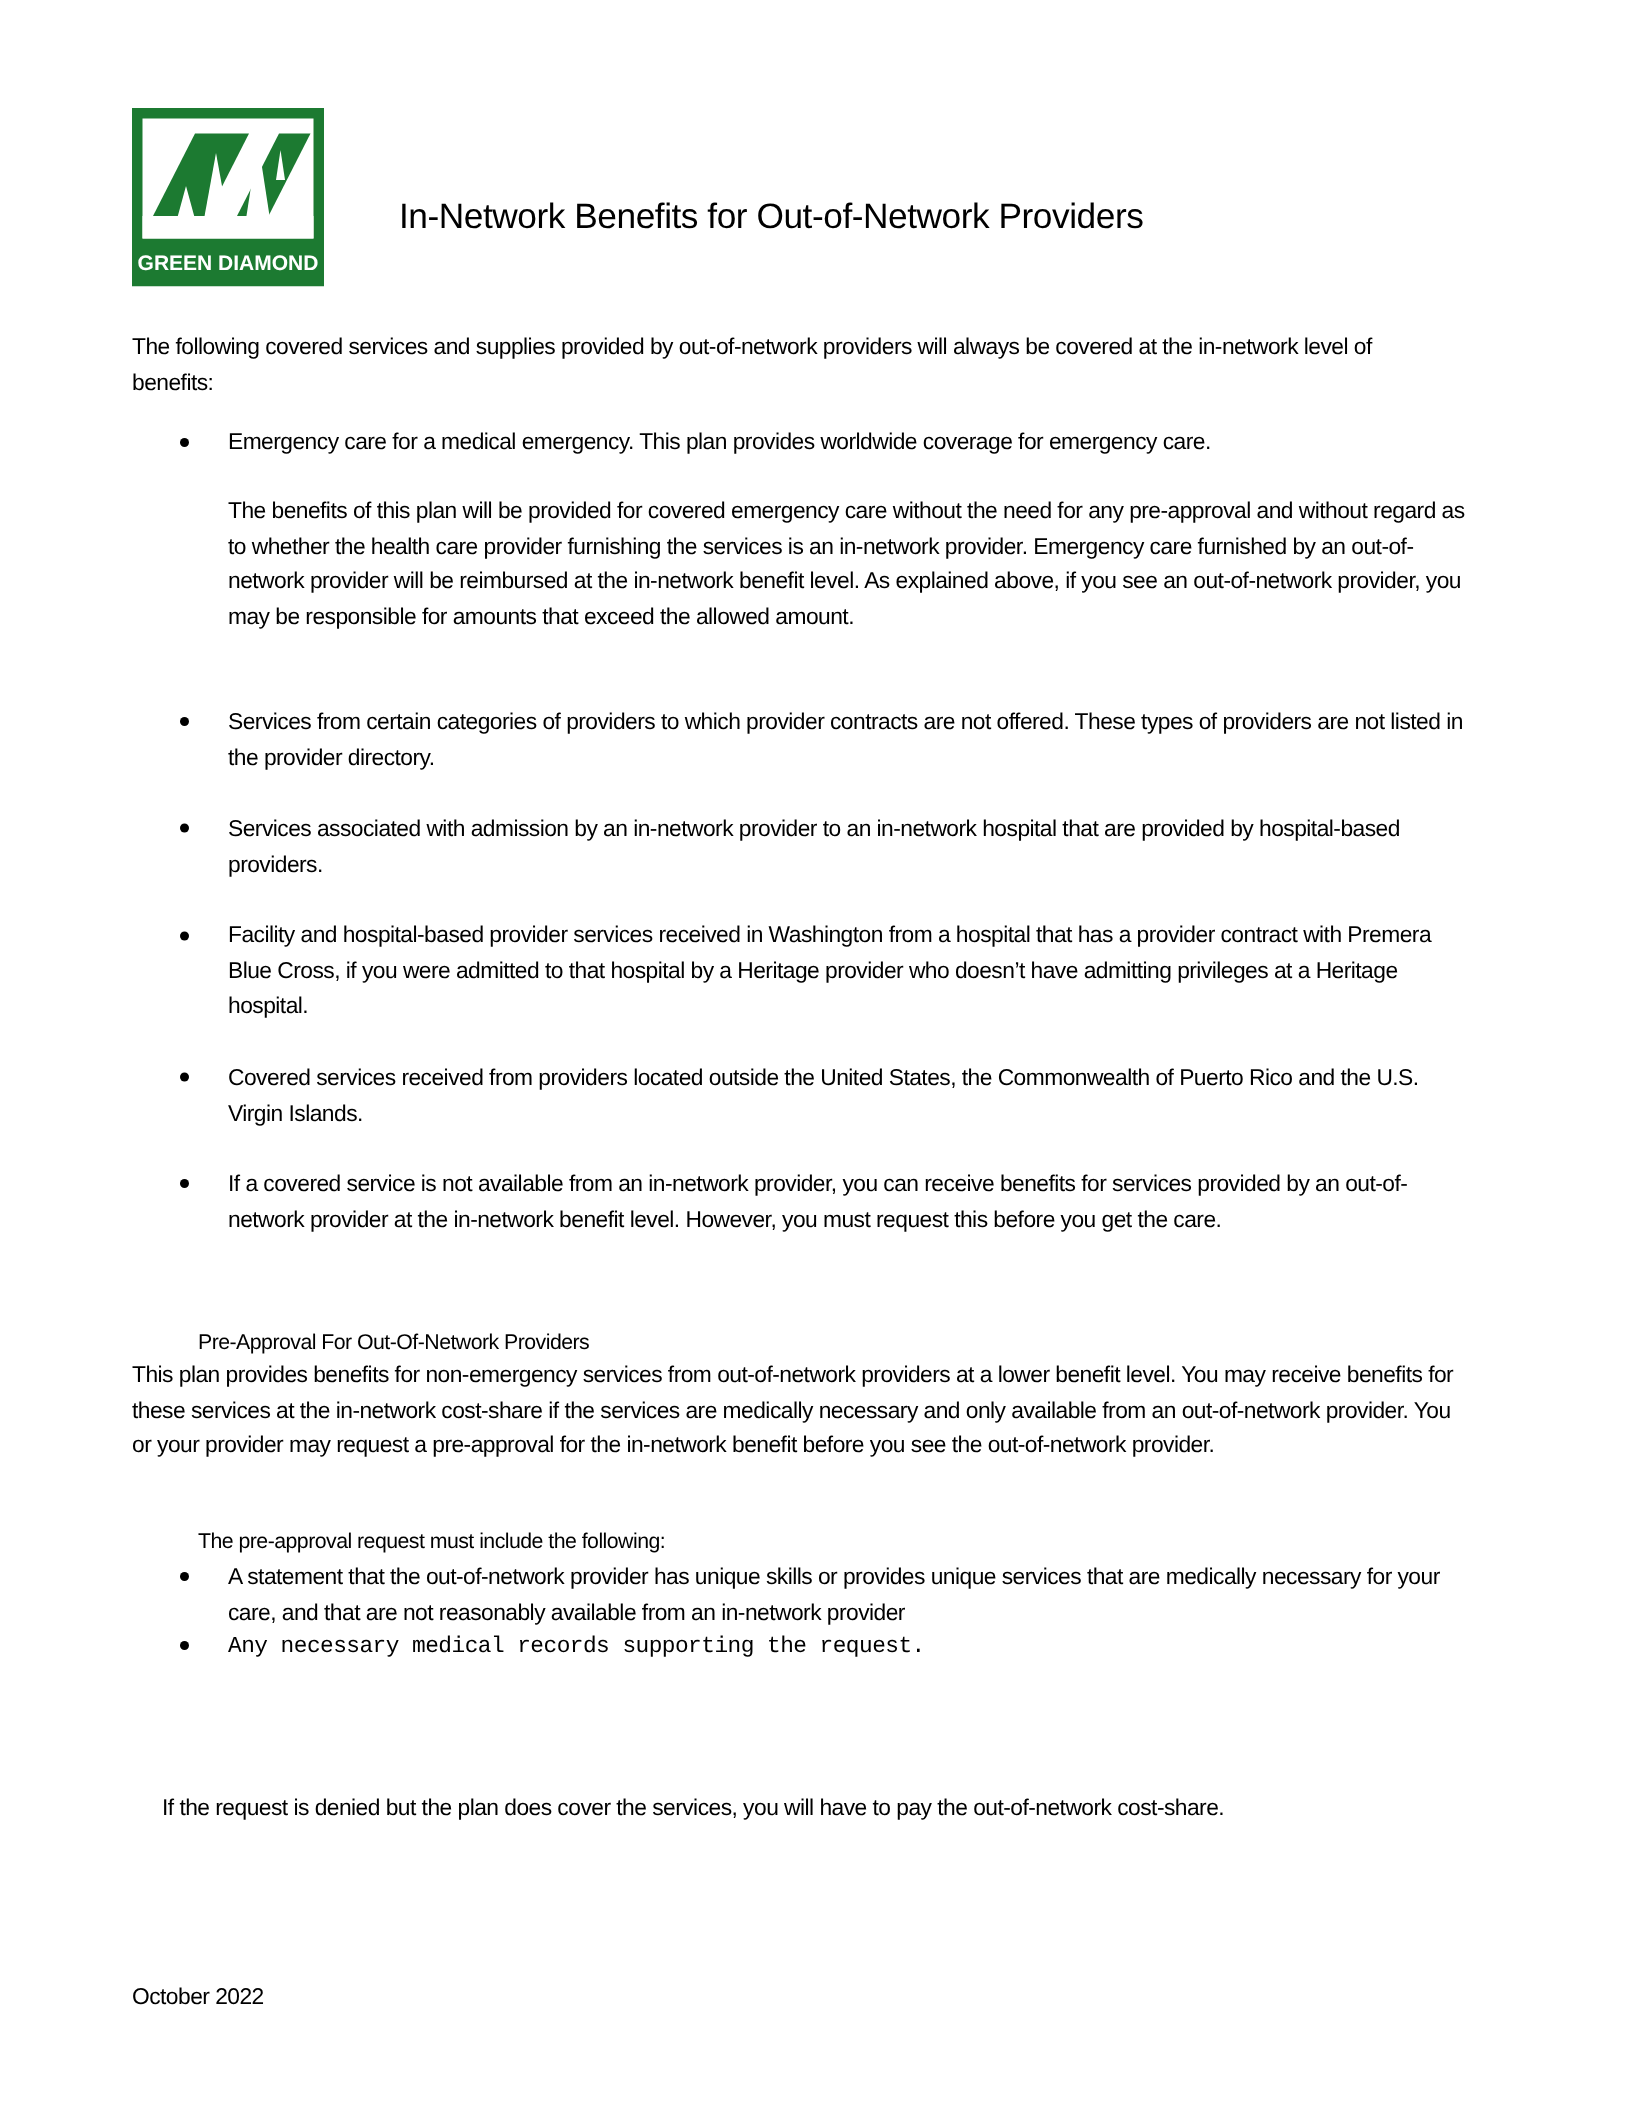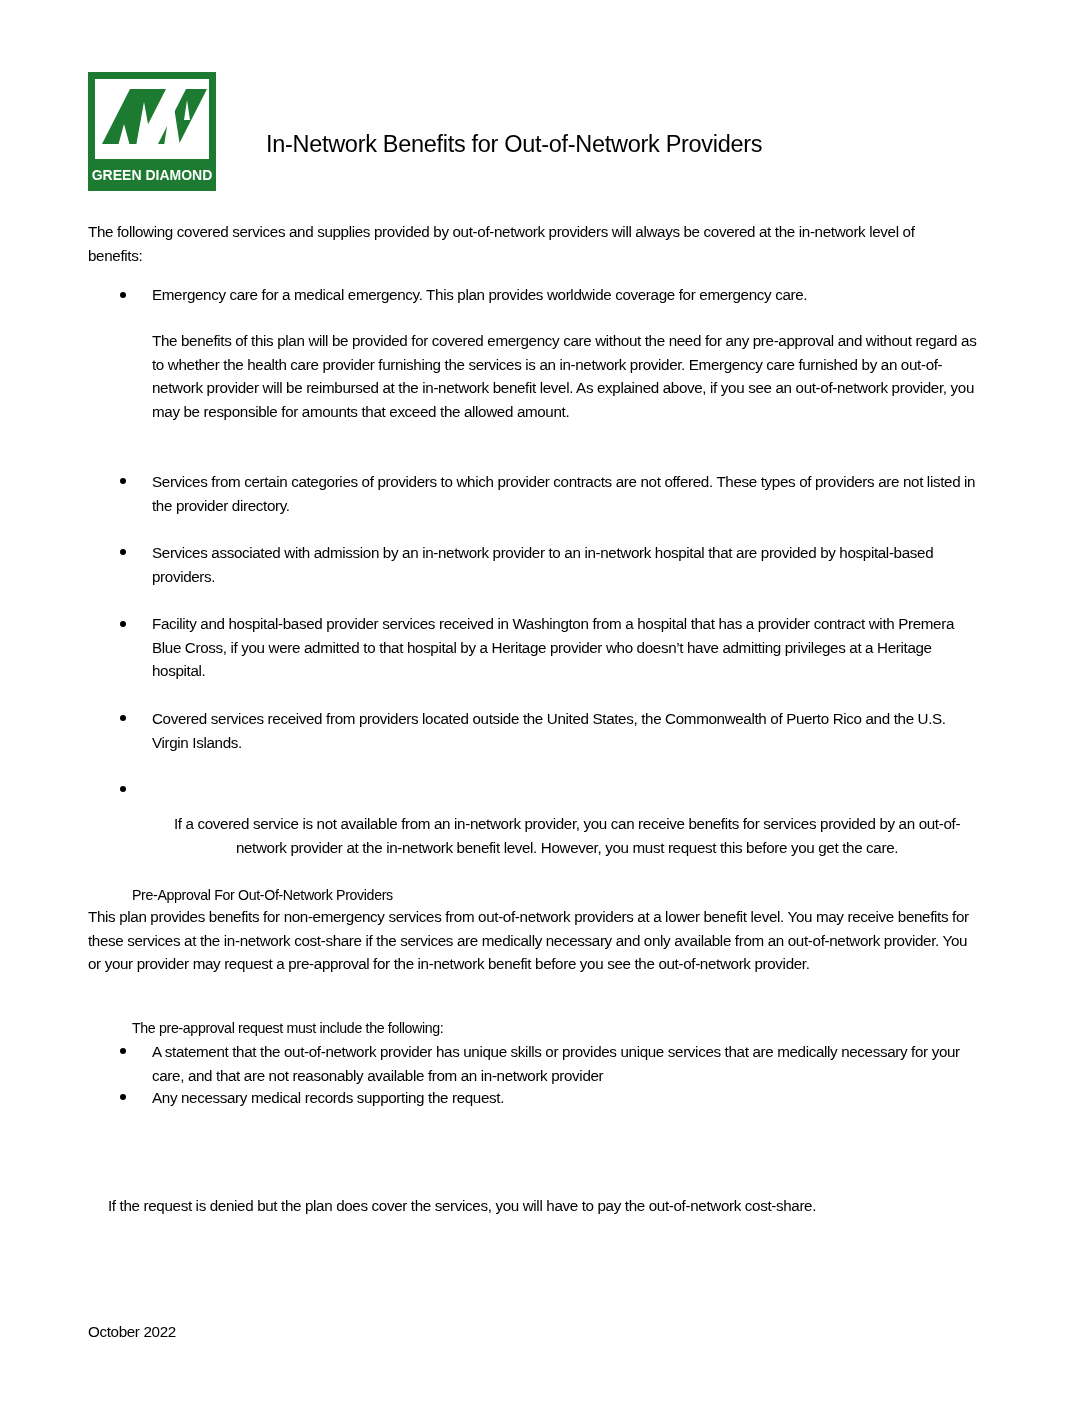--- a/index.html
+++ b/index.html
@@ -52,30 +52,30 @@
     <div class="bullet-dot" style="left:120px; top:549px;"></div>
     <div class="b-text" style="top:541px;">Services associated with admission by an in-network provider to an in-network hospital that are provided by hospital-based providers.</div>
 
     <div class="bullet-dot" style="left:120px; top:621px;"></div>
     <div class="b-text" style="top:612px;">Facility and hospital-based provider services received in Washington from a hospital that has a provider contract with Premera Blue Cross, if you were admitted to that hospital by a Heritage provider who doesn’t have admitting privileges at a Heritage hospital.</div>
 
     <div class="bullet-dot" style="left:120px; top:715px;"></div>
     <div class="b-text" style="top:707px;">Covered services received from providers located outside the United States, the Commonwealth of Puerto Rico and the U.S. Virgin Islands.</div>
 
     <div class="bullet-dot" style="left:120px; top:786px;"></div>
-    <div class="b-text" style="top:812px;text-align:center;">If a covered service is not available from an in-network provider, you can receive benefits for services provided by an out-of-network provider at the in-network benefit level. However, you must request this before you get the care.</div>
+    <div class="b-text" style="top:778px;">If a covered service is not available from an in-network provider, you can receive benefits for services provided by an out-of-network provider at the in-network benefit level. However, you must request this before you get the care.</div>
   </div>
 
   <div class="txt bold" style="left:88px; top:884px; font-size:14.2px;">Pre-Approval For Out-Of-Network Providers</div>
   <div class="txt" style="left:88px; top:905px; width:890px;">This plan provides benefits for non-emergency services from out-of-network providers at a lower benefit level. You may receive benefits for these services at the in-network cost-share if the services are medically necessary and only available from an out-of-network provider.  You or your provider may request a pre-approval for the in-network benefit before you see the out-of-network provider.</div>
 
   <div class="txt bold" style="left:88px; top:1017px; font-size:14.2px;">The pre-approval request must include the following:</div>
   <div>
     <div class="bullet-dot" style="left:120px; top:1048px;"></div>
     <div class="b-text" style="top:1040px; width:810px;">A statement that the out-of-network provider has unique skills or provides unique services that are medically necessary for your care, and that are not reasonably available from an in-network provider</div>
     <div class="bullet-dot" style="left:120px; top:1094px;"></div>
-    <div class="b-text" style="top:1086px;">Any necessary medical records supporting the request.</div>
+    <div class="b-text" style="top:1086px;font-family:Liberation Mono, monospace;">Any necessary medical records supporting the request.</div>
   </div>
 
   <div class="txt" style="left:88px; top:1194px; width:900px;margin-left:20px;">If the request is denied but the plan does cover the services, you will have to pay the out-of-network cost-share.</div>
 
   <div class="footer">October 2022</div>
 </div>
 
 </body></html>

